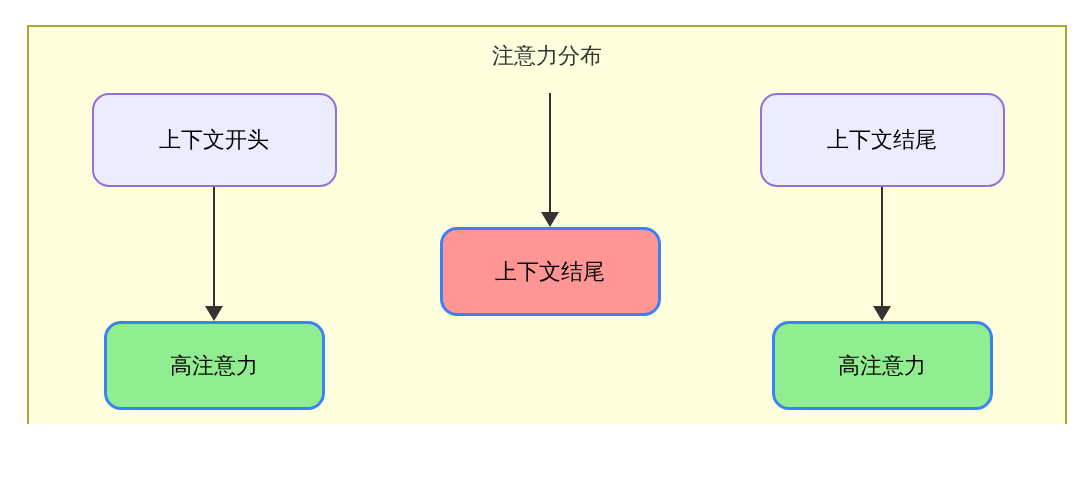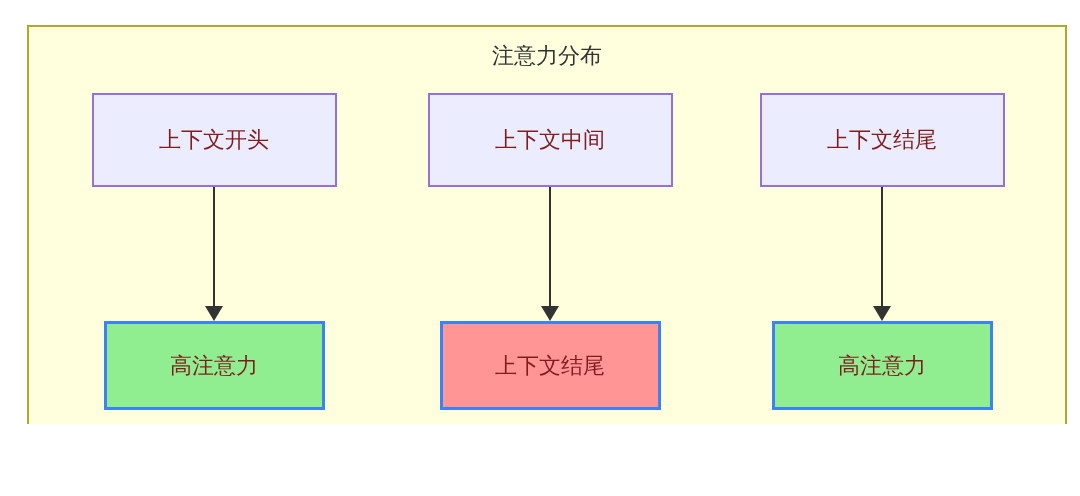--- a/index.html
+++ b/index.html
@@ -41,22 +41,23 @@
     align-items: center;
   }
   .col1 { left: 62px; }
   .col2 { left: 398px; }
   .col3 { left: 730px; }
   .node {
     display: flex;
     align-items: center;
     justify-content: center;
     font-size: 22px;
-    color: #7f1d1d;
+    color: #000000;
     text-align: center;
+    border-radius: 17px;
   }
   .source-node {
     width: 245px;
     height: 94px;
     background: #ececff;
     border: 2px solid #9370db;
   }
   .arrow {
     height: 134px;
     display: flex;
@@ -91,21 +92,20 @@
     <div class="column col1">
       <div class="node source-node" style="background: rgb(236, 236, 255);">上下文开头</div>
       <div class="arrow">
         <div class="shaft"></div>
         <div class="head"></div>
       </div>
       <div class="node result-node" style="background: rgb(144, 238, 144);">高注意力</div>
     </div>
 
     <div class="column col2">
-      <div class="node source-node" style="background: rgb(236, 236, 255);">上下文中间</div>
       <div class="arrow">
         <div class="shaft"></div>
         <div class="head"></div>
       </div>
       <div class="node result-node" style="background: rgb(255, 149, 149);">上下文结尾</div>
     </div>
 
     <div class="column col3">
       <div class="node source-node" style="background: rgb(236, 236, 255);">上下文结尾</div>
       <div class="arrow">

